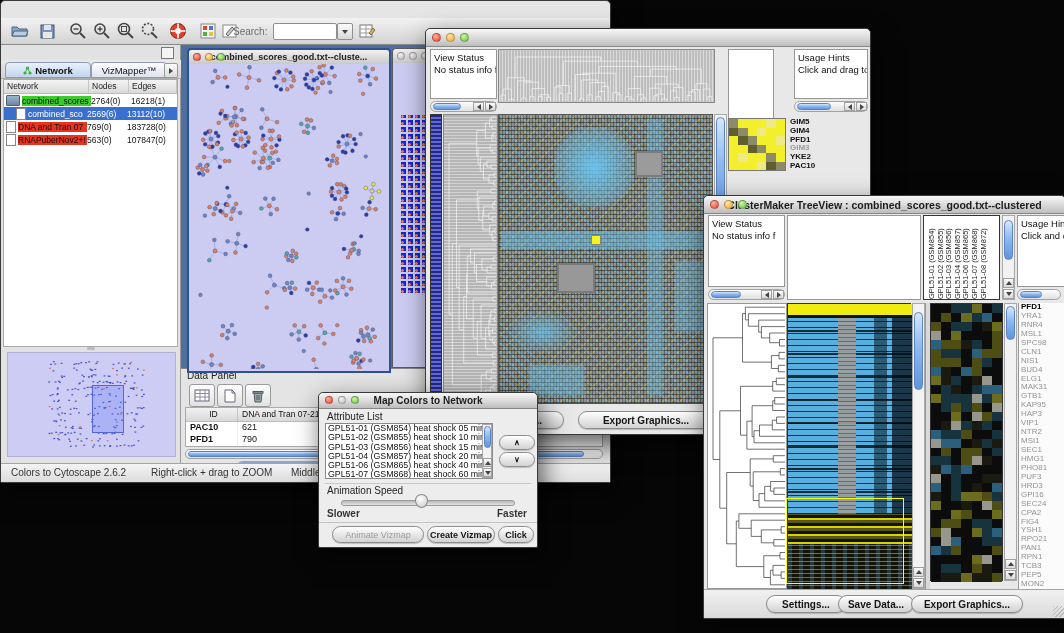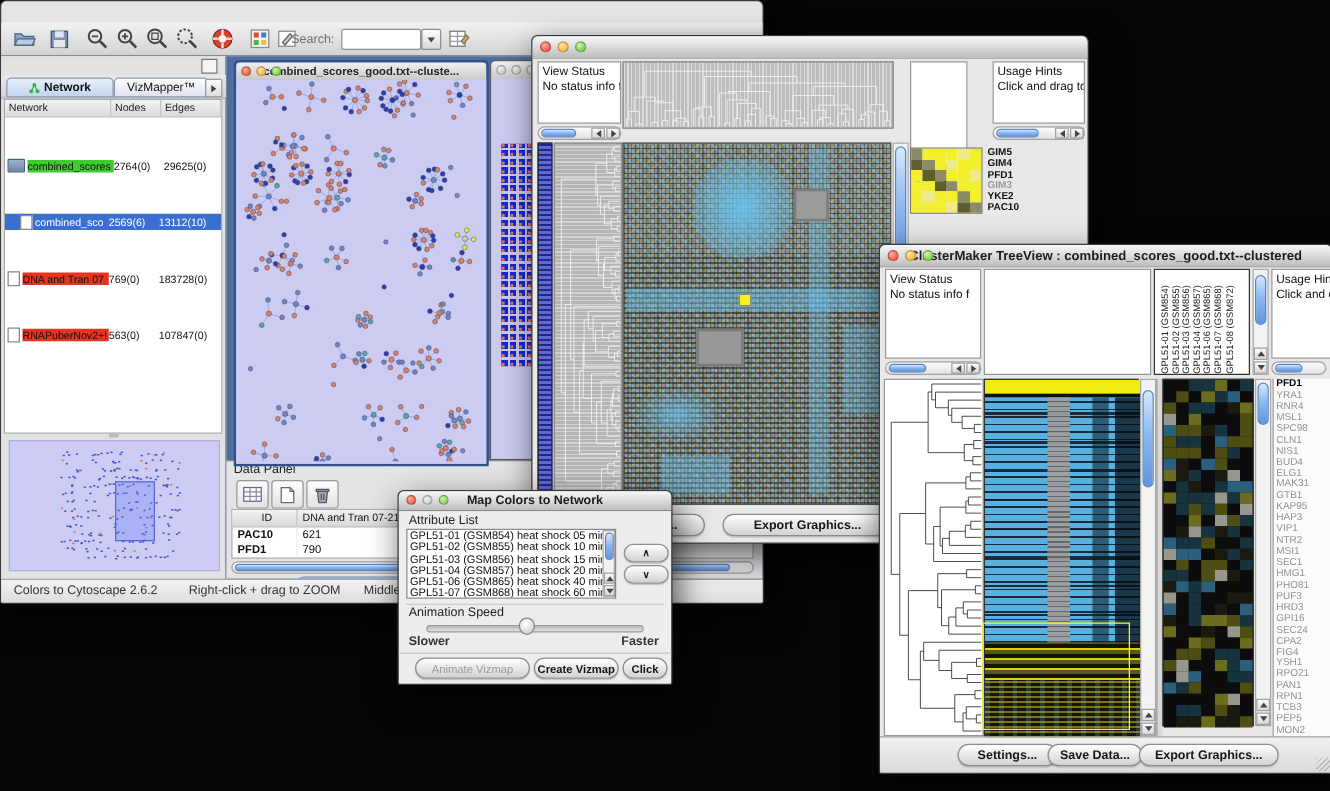--- a/index.html
+++ b/index.html
@@ -56,21 +56,21 @@
        border:1px solid #8f9bb0;border-radius:4px 4px 0 0;background:linear-gradient(#fdfdfd,#dde4ef);}
   #tab-net{left:4px;width:84px;background:linear-gradient(#e8f0fb,#c2d4ee);font-weight:bold;}
   #tab-viz{left:90px;width:74px;}
   #tab-more{position:absolute;right:3px;top:3px;width:12px;height:13px;display:flex;align-items:center;justify-content:center;
        background:linear-gradient(#fbfbfb,#ddd);border:1px solid #999;border-radius:2px;}
   #cp-list{position:absolute;left:2px;top:34px;width:175px;height:268px;background:#fff;border:1px solid #aaa;box-sizing:border-box;}
   #cp-grid-head{height:13px;background:linear-gradient(#f4f4f4,#d9d9d9);border-bottom:1px solid #bbb;
        display:flex;font-size:8.5px;color:#222;}
   .gh{border-right:1px solid #c4c4c4;padding-left:3px;box-sizing:border-box;line-height:13px;}
   .gh0{width:85px;} .gh1{width:40px;} .gh2{flex:1;}
-  .ntrow{height:13px;display:flex;align-items:center;font-size:8.5px;white-space:nowrap;margin-top:32px;}
+  .ntrow{height:13px;display:flex;align-items:center;font-size:8.5px;white-space:nowrap;}
   .ntrow.sel{background:#3970d0;color:#fff;}
   .nticon{width:12px;height:9px;margin:0 2px 0 2px;flex:0 0 auto;}
   .nticon.ind{margin-left:12px;}
   .fold{background:linear-gradient(#9cb4cc,#6c87a6);border:1px solid #4a637e;border-radius:1px;}
   .page{background:#fff;border:1px solid #888;width:8px;height:10px;}
   .ntname{width:69px;overflow:hidden;flex:0 0 auto;}
   .ntrow .ind+ .ntname{width:59px;}
   .hl-green{background:#3ecb2e;} .hl-red{background:#e63420;} .hl-sel{background:transparent;}
   .ntnodes{width:40px;flex:0 0 auto;overflow:hidden;}
   .ntedges{flex:1;overflow:hidden;}
@@ -342,21 +342,21 @@
         <div id="cp-grid-head">
           <div class="gh gh0">Network</div>
           <div class="gh gh1">Nodes</div>
           <div class="gh gh2">Edges</div>
         </div>
         <div id="cp-rows">
             <div class="ntrow">
               <div class="nticon fold"></div>
               <div class="ntname hl-green">combined_scores</div>
               <div class="ntnodes">2764(0)</div>
-              <div class="ntedges">29625(0)</div>
+              <div class="ntedges">16218(1)</div>
             </div>
             <div class="ntrow sel">
               <div class="nticon page ind"></div>
               <div class="ntname hl-sel">combined_sco</div>
               <div class="ntnodes">2569(6)</div>
               <div class="ntedges">13112(10)</div>
             </div>
             <div class="ntrow">
               <div class="nticon page"></div>
               <div class="ntname hl-red">DNA and Tran 07</div>

